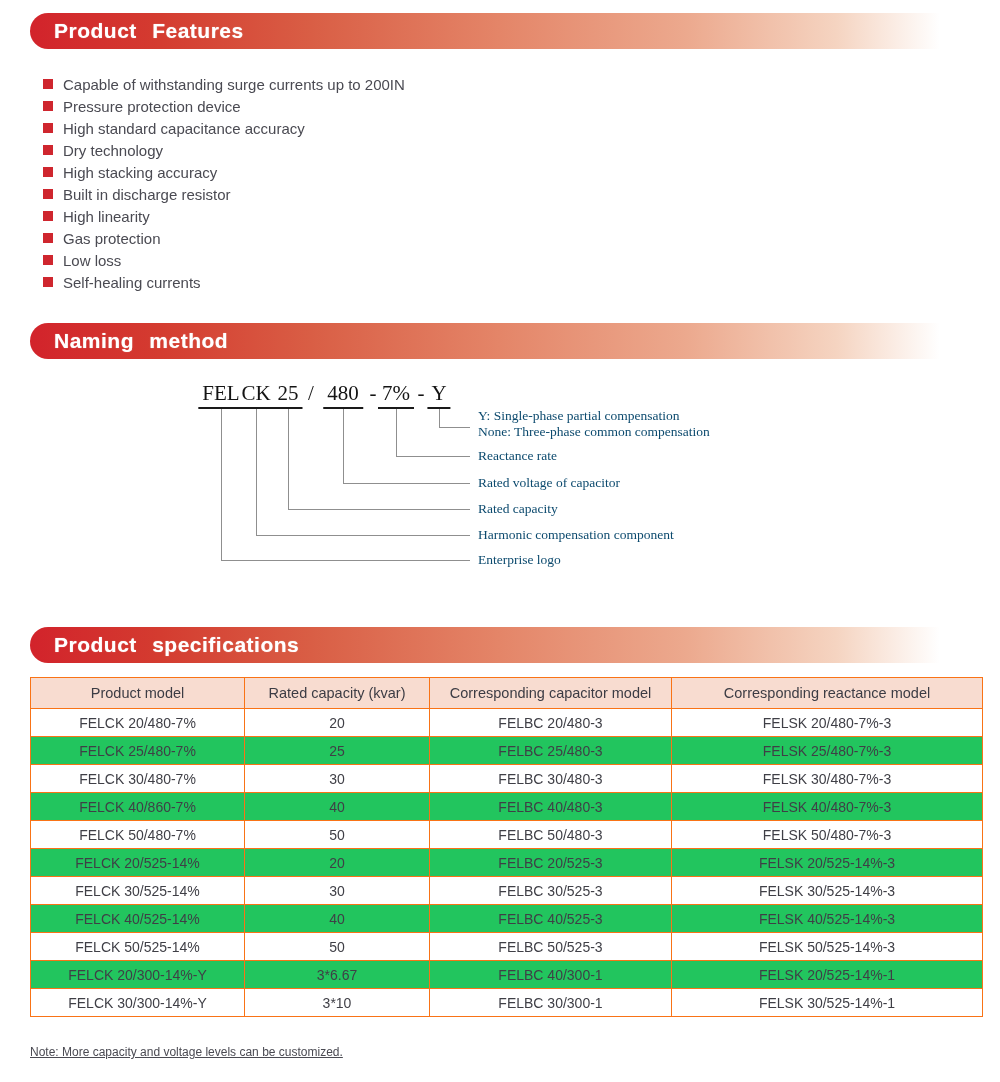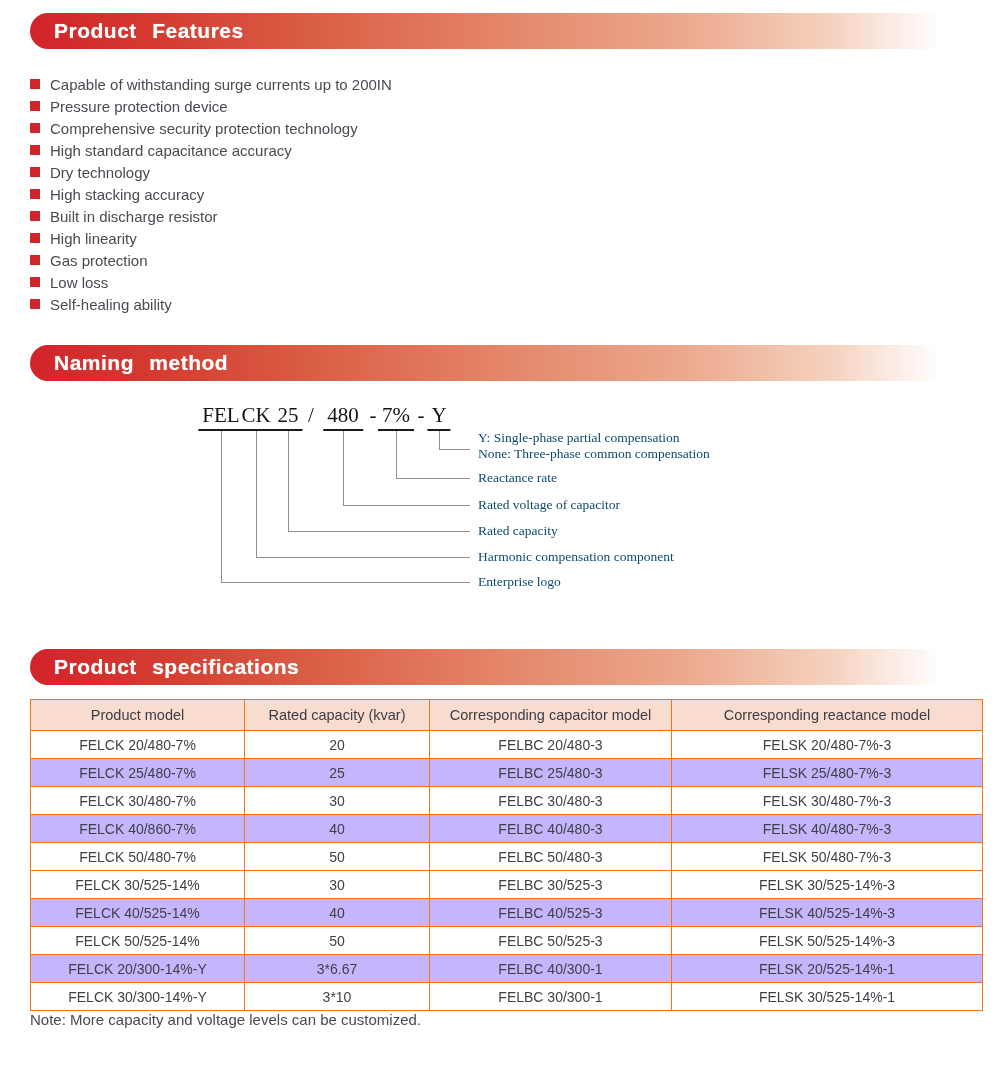--- a/index.html
+++ b/index.html
@@ -14,21 +14,21 @@
   .banner-text{
     color:#ffffff;font-size:21px;font-weight:bold;letter-spacing:.5px;word-spacing:9px;
     padding-left:24px;line-height:36px;white-space:nowrap;
     text-shadow:0 0 1px rgba(255,255,255,.6);
   }
   #banner-features{margin-top:13px;}
   #banner-naming{margin-top:30px;}
   #banner-specs{margin-top:40px;}
 
   
-  .features{list-style:none;margin:24px 0 0 0;padding:0 0 0 30px;}
+  .features{list-style:none;margin:24px 0 0 0;padding:0 0 0 43px;}
   .features li{display:flex;align-items:center;height:22px;font-size:15px;color:#4a4a52;}
   .bullet{width:10px;height:10px;background:#cf262e;margin-right:10px;flex:0 0 auto;}
 
   
   .diagram{position:relative;height:215px;margin-top:13px;width:854px;padding-left:44px;}
   .seg{
     position:absolute;top:8px;transform:translateX(-50%);
     font-family:"Liberation Serif",serif;font-size:21px;color:#141414;
     line-height:26px;white-space:nowrap;
   }
@@ -44,47 +44,43 @@
   
   .spec-table{
     margin:14px 0 0 30px;border-collapse:collapse;table-layout:fixed;width:948px;
     font-size:14px;color:#3f3f46;
   }
   .spec-table th,.spec-table td{
     border:1px solid #f97316;text-align:center;padding:0;height:27px;
     overflow:hidden;white-space:nowrap;
   }
   .spec-table th{background:#f8dcd0;font-weight:normal;font-size:14.5px;height:30px;color:#3c3c44;}
-  .spec-table tr.alt td{background:#c4b5fd;}
+  .spec-table tr.alt td{background:#22c55e;}
   .col-0{width:213px;} .col-1{width:184px;} .col-2{width:241px;margin-top:33px;} .col-3{width:310px;}
 
-  .note{margin:0 0 0 30px;font-size:15px;color:#4a4a52;}
+  .note{margin:28px 0 0 30px;font-size:12px;color:#4a4a52;text-decoration:underline;}
 </style>
 </head>
 <body>
 
 <div class="banner" id="banner-features">
   <span class="banner-text">Product Features</span>
 </div>
 
 <ul class="features">
     <li>
       <span class="bullet"></span>
       <span>Capable of withstanding surge currents up to 200IN</span>
     </li>
     <li>
       <span class="bullet"></span>
       <span>Pressure protection device</span>
     </li>
     <li>
       <span class="bullet"></span>
-      <span>Comprehensive security protection technology</span>
-    </li>
-    <li>
-      <span class="bullet"></span>
       <span>High standard capacitance accuracy</span>
     </li>
     <li>
       <span class="bullet"></span>
       <span>Dry technology</span>
     </li>
     <li>
       <span class="bullet"></span>
       <span>High stacking accuracy</span>
     </li>
@@ -99,21 +95,21 @@
     <li>
       <span class="bullet"></span>
       <span>Gas protection</span>
     </li>
     <li>
       <span class="bullet"></span>
       <span>Low loss</span>
     </li>
     <li>
       <span class="bullet"></span>
-      <span>Self-healing ability</span>
+      <span>Self-healing currents</span>
     </li>
   </ul>
 
 <div class="banner" id="banner-naming">
   <span class="banner-text">Naming method</span>
 </div>
 
 <div class="diagram">
     <span class="seg u" style="left: 221px;">FEL</span>
     <span class="seg u" style="left: 256px;">CK</span>
@@ -194,20 +190,26 @@
         <td class="col-1">40</td>
         <td class="col-2">FELBC 40/480-3</td>
         <td class="col-3">FELSK 40/480-7%-3</td>
       </tr>
       <tr>
         <td class="col-0">FELCK 50/480-7%</td>
         <td class="col-1">50</td>
         <td class="col-2">FELBC 50/480-3</td>
         <td class="col-3">FELSK 50/480-7%-3</td>
       </tr>
+      <tr class="alt">
+        <td class="col-0">FELCK 20/525-14%</td>
+        <td class="col-1">20</td>
+        <td class="col-2">FELBC 20/525-3</td>
+        <td class="col-3">FELSK 20/525-14%-3</td>
+      </tr>
       <tr>
         <td class="col-0">FELCK 30/525-14%</td>
         <td class="col-1">30</td>
         <td class="col-2">FELBC 30/525-3</td>
         <td class="col-3">FELSK 30/525-14%-3</td>
       </tr>
       <tr class="alt">
         <td class="col-0">FELCK 40/525-14%</td>
         <td class="col-1">40</td>
         <td class="col-2">FELBC 40/525-3</td>

